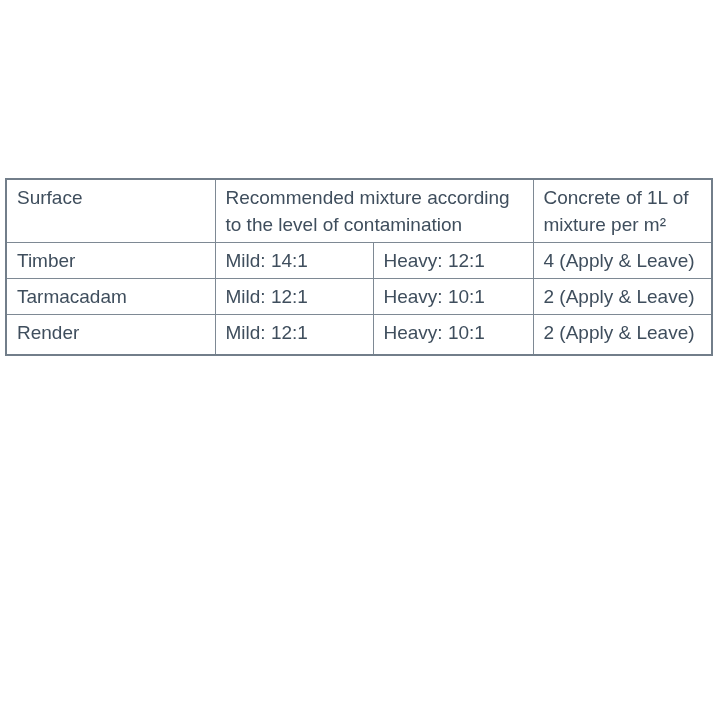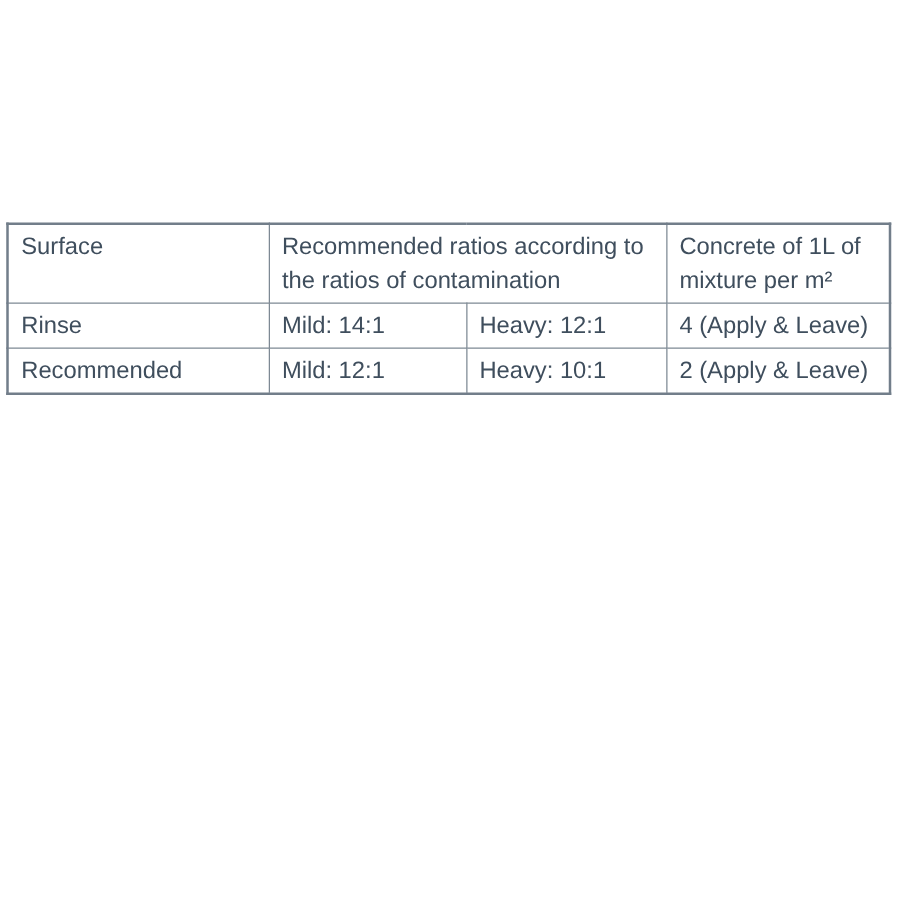--- a/index.html
+++ b/index.html
@@ -54,36 +54,42 @@
   <table class="ratio-table">
     <colgroup>
       <col class="c1">
         <col class="c2">
         <col class="c3">
         <col class="c4">
     </colgroup>
     <tbody>
       <tr class="r-header">
         <th>Surface</th>
-        <th colspan="2">Recommended ratios according to the ratios of contamination</th>
+        <th colspan="2">Recommended mixture according to the level of contamination</th>
         <th>Concrete of 1L of mixture per m²</th>
       </tr>
 
 
       <tr class="r-s">
-        <td>Rinse</td>
+        <td>Timber</td>
         <td>Mild: 14:1</td>
         <td>Heavy: 12:1</td>
         <td>4 (Apply &amp; Leave)</td>
       </tr>
 
 
       <tr class="r-m">
-        <td>Recommended</td>
+        <td>Tarmacadam</td>
         <td>Mild: 12:1</td>
         <td>Heavy: 10:1</td>
         <td>2 (Apply &amp; Leave)</td>
       </tr>
 
+      <tr class="r-m2">
+        <td>Render</td>
+        <td>Mild: 12:1</td>
+        <td>Heavy: 10:1</td>
+        <td>2 (Apply &amp; Leave)</td>
+      </tr>
 
     </tbody>
   </table>
 </div>
 
 </body></html>

